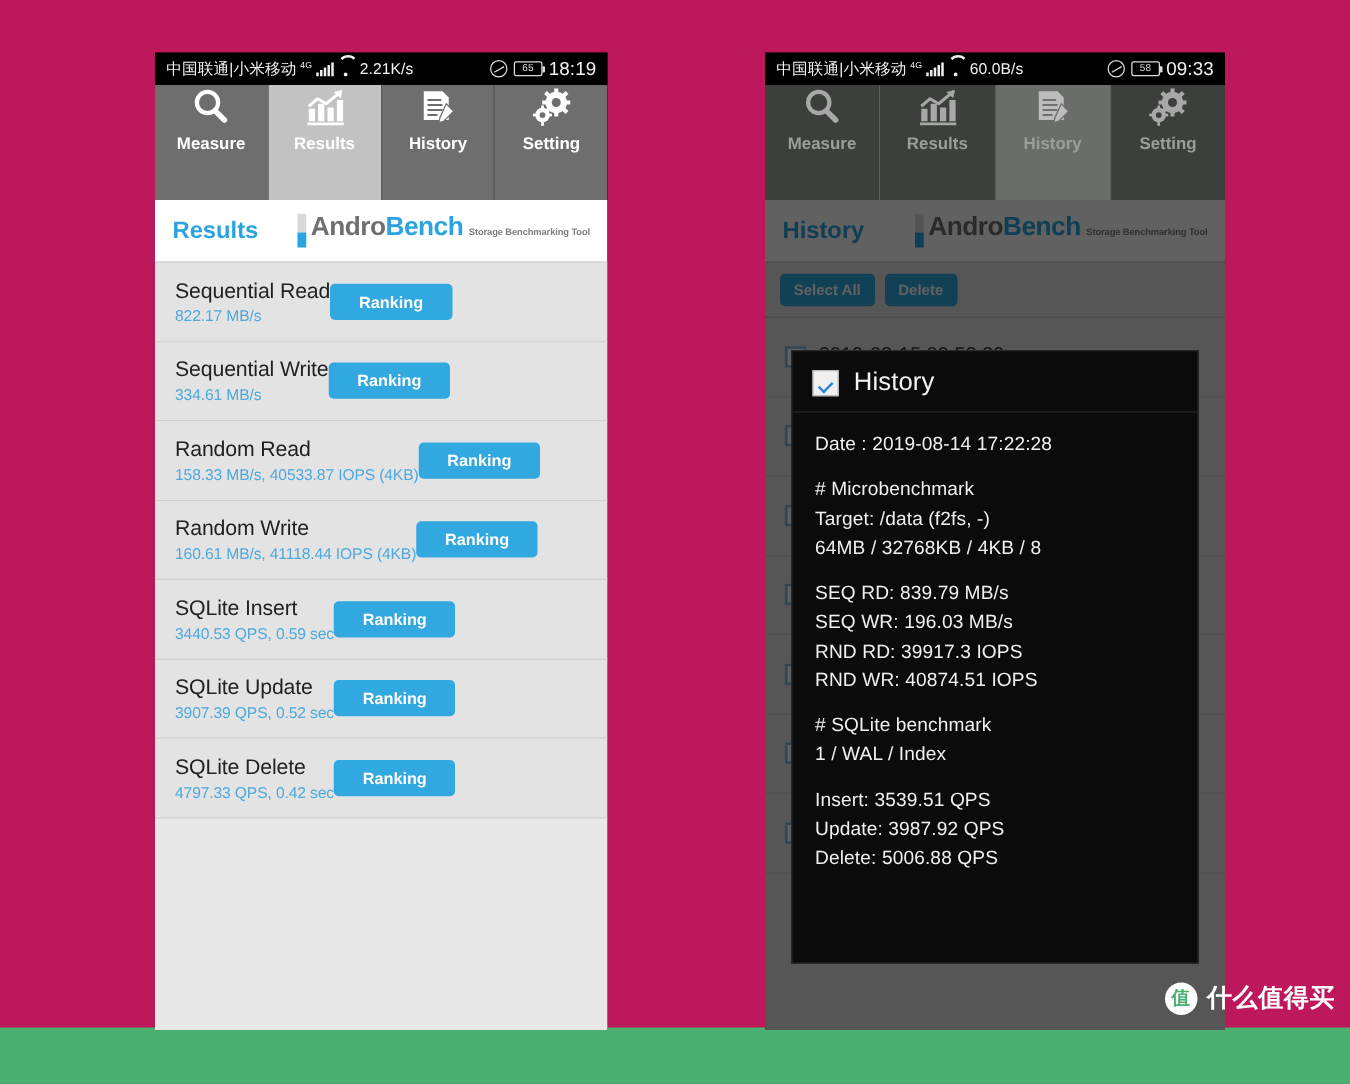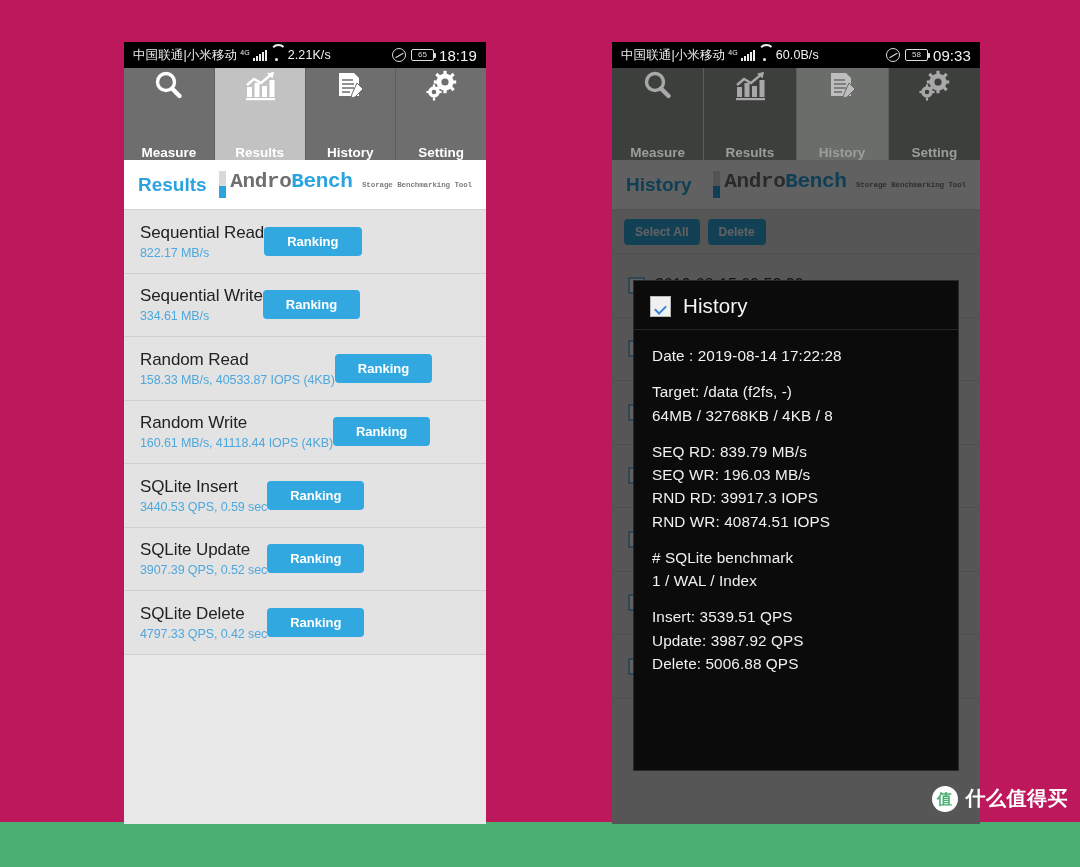--- a/index.html
+++ b/index.html
@@ -39,38 +39,38 @@
   .dnd::after { content:""; position:absolute; left:2px; top:5.5px; width:9px; height:1.4px;
     background:#ddd; transform: rotate(-30deg); }
   .batt { position: relative; width: 23px; height: 12px; border: 1.3px solid #ddd; border-radius: 2px;
     display:flex;align-items:center;justify-content:center;font-size:8px;color:#ddd;line-height:1; }
   .batt::after{content:"";position:absolute;right:-3px;top:3px;width:2px;height:5px;background:#ddd;border-radius:0 1px 1px 0;}
   .sb-time { font-size: 15px; }
 
   
   .tabbar { display: flex; height: 92px; }
   .tab { flex: 1; display: flex; flex-direction: column; align-items: center;
-         justify-content: space-between; gap: 3px; background: #6e6e6e; position: relative; }
+         justify-content: flex-start; gap: 3px; background: #6e6e6e; position: relative; }
   .tab + .tab { border-left: 1px solid #5e5e5e; }
   .tab.active { background: #c2c2c2; }
   .tab-label { font-size: 13.5px; color: #fff; font-weight: 600; }
   .tab.active .tab-label { color: #fff; }
   .tab-icon { height: 36px; display: flex; align-items: center; justify-content: center; }
   .tab-icon svg { display: block; }
   
   #phone-right .tab { background: #3c3f3c; }
   #phone-right .tab.active { background: #6a6d6a; }
   #phone-right .tab-label { color: #9b9e9b; }
   #phone-right .tab-icon svg { opacity: .55; }
 
   
   .results-header { height: 50px; background: #fff; display: flex; align-items: center;
     justify-content: space-between; padding: 0 14px; border-bottom: 1px solid #d4d4d4; }
   .results-title { font-size: 19px; font-weight: 700; color: #2aa3e0; }
-  .logo { display: flex; align-items: flex-start; gap: 4px; font-family: Liberation Mono, monospace; }
+  .logo { display: flex; align-items: flex-start; gap: 4px; }
   .logo-mark { width: 7px; height: 27px; display:flex; flex-direction:column; }
   .logo-mark span:first-child { flex:1.3; background:#d9d9d9; }
   .logo-mark span:last-child { flex:1; background:#2aa3e0; }
   .logo-text { line-height: 1; }
   .logo-text .l1 { font-size: 21px; font-weight: 700; letter-spacing: -.4px; }
   .logo-text .l1 .andro { color: #6f6f6f; }
   .logo-text .l1 .bench { color: #2aa3e0; }
   .logo-text .l2 { font-size: 7.5px; color: #7d7d7d; font-weight: 700; text-align: right;
     letter-spacing: -.1px; margin-top: 2px; }
 
@@ -435,20 +435,21 @@
       <div class="scrim"></div>
 
       <div class="dialog">
         <div class="dialog-title">
           <span class="dlg-icon"></span>
           <span class="dlg-title-text">History</span>
         </div>
         <div class="dialog-body">
           <div class="dlg-line">Date : 2019-08-14 17:22:28</div>
           <div class="dlg-line blank"></div>
+          <div class="dlg-line"># Microbenchmark</div>
           <div class="dlg-line">Target: /data (f2fs, -)</div>
           <div class="dlg-line">64MB / 32768KB / 4KB / 8</div>
           <div class="dlg-line blank"></div>
           <div class="dlg-line">SEQ RD: 839.79 MB/s</div>
           <div class="dlg-line">SEQ WR: 196.03 MB/s</div>
           <div class="dlg-line">RND RD: 39917.3 IOPS</div>
           <div class="dlg-line">RND WR: 40874.51 IOPS</div>
           <div class="dlg-line blank"></div>
           <div class="dlg-line"># SQLite benchmark</div>
           <div class="dlg-line">1 / WAL / Index</div>

